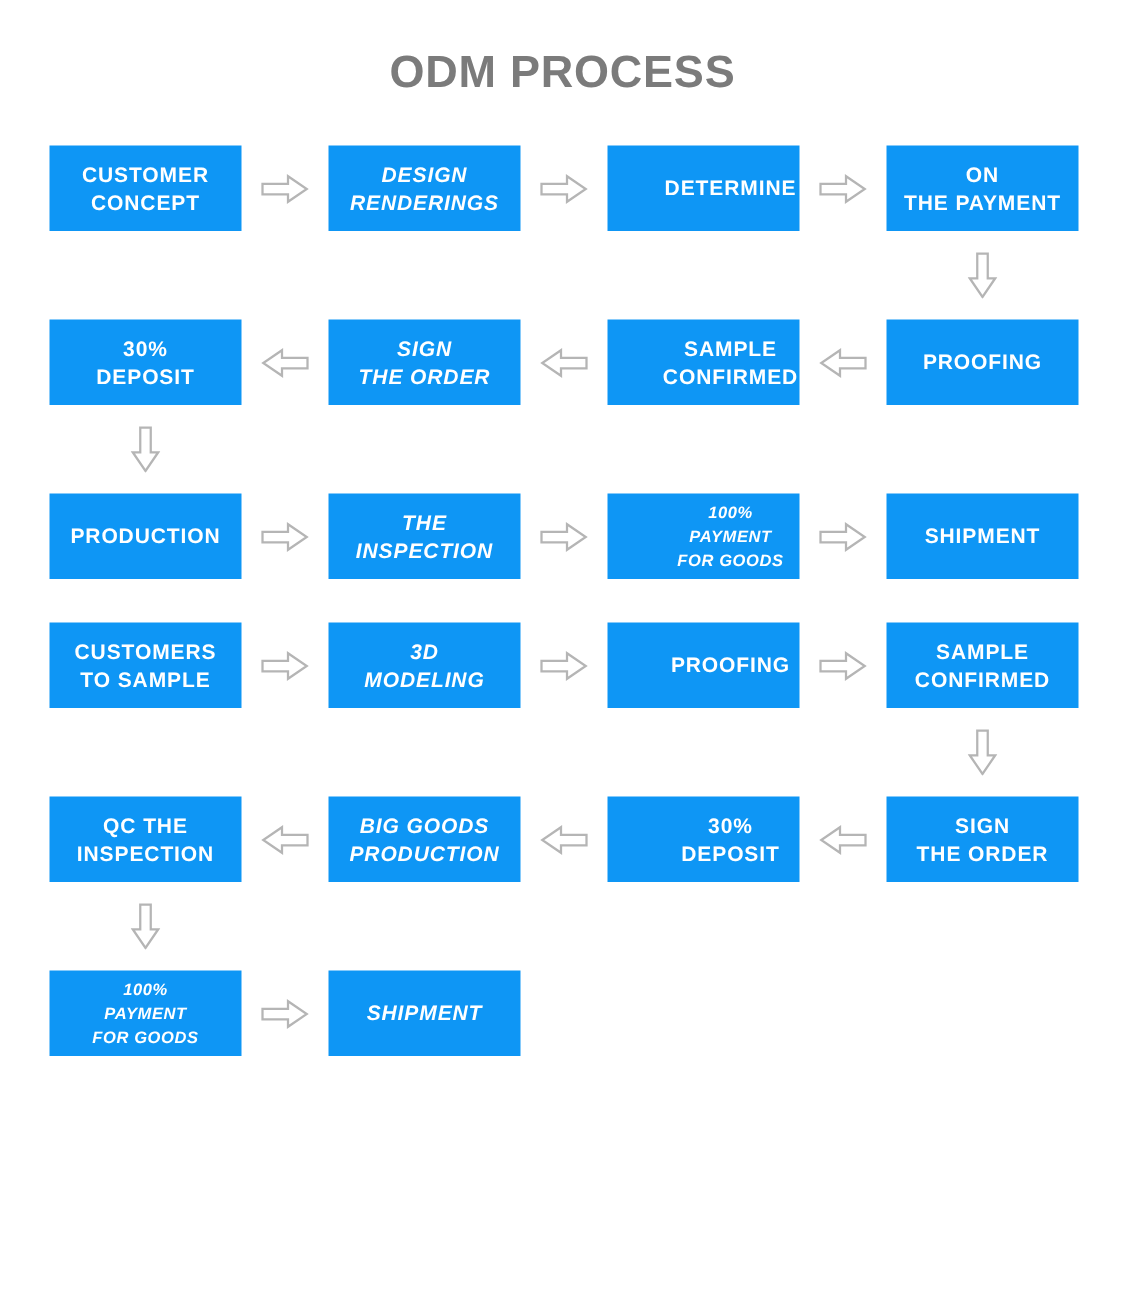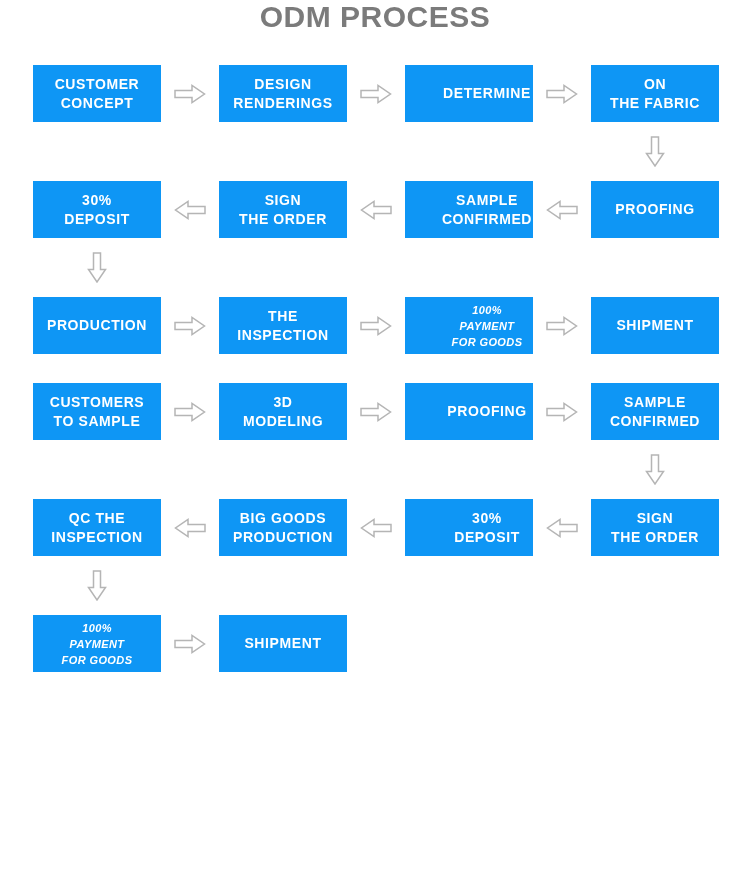--- a/index.html
+++ b/index.html
@@ -13,21 +13,21 @@
 
   .section-title {
     margin: 0;
     font-size: 30px;
     line-height: 34px;
     font-weight: bold;
     letter-spacing: 0.5px;
     color: var(--title-gray, #7b7b7b);
     text-align: center;
   }
-  .odm .section-title { }
+  .odm .section-title { margin-top: 32px; }
   .oem .section-title { margin-top: 77px; }
 
   .row {
     display: grid;
     grid-template-columns: 128px 58px 128px 58px 128px 58px 128px;
     height: 57px;
     margin-left: 33px;
   }
   .odm .row-1 { margin-top: 31px; }
   .oem .row-1 { margin-top: 29px; }
@@ -48,21 +48,21 @@
     white-space: pre-line;
   }
   .box.small {
     font-size: 11px;
     line-height: 16px;
     letter-spacing: 0.4px;
     font-style: italic;
   }
 
   .cell-1 { grid-column: 1; } .cell-2 { grid-column: 2; }
-  .cell-3 { grid-column: 3; } .cell-4 { grid-column: 4; }
+  .cell-3 { grid-column: 3; font-style: italic; } .cell-4 { grid-column: 4; }
   .cell-5 { grid-column: 5; padding-left: 36px; } .cell-6 { grid-column: 6; }
   .cell-7 { grid-column: 7; }
 
   .arrow-cell {
     grid-row: 1;
     display: flex;
     align-items: center;
     justify-content: center;
   }
   .arrow-cell svg { display: block; }
@@ -97,21 +97,21 @@
             <polygon class="arrow-shape" points="1,6.5 18,6.5 18,1.5 30.5,10 18,18.5 18,13.5 1,13.5"></polygon>
           </svg>
       </div>
       <div class="box cell-5">DETERMINE</div>
       <div class="arrow-cell cell-6">
         <svg width="32" height="20" viewBox="0 0 32 20">
             <polygon class="arrow-shape" points="1,6.5 18,6.5 18,1.5 30.5,10 18,18.5 18,13.5 1,13.5"></polygon>
           </svg>
       </div>
       <div class="box cell-7">ON
-THE FABRIC</div>
+THE PAYMENT</div>
     </div>
 
     <div class="row gap-row">
       <div class="arrow-cell cell-7">
         <svg width="20" height="31" viewBox="0 0 20 31">
             <polygon class="arrow-shape" points="6.5,1 13.5,1 13.5,17.5 18.5,17.5 10,30 1.5,17.5 6.5,17.5"></polygon>
           </svg>
       </div>
     </div>
 

